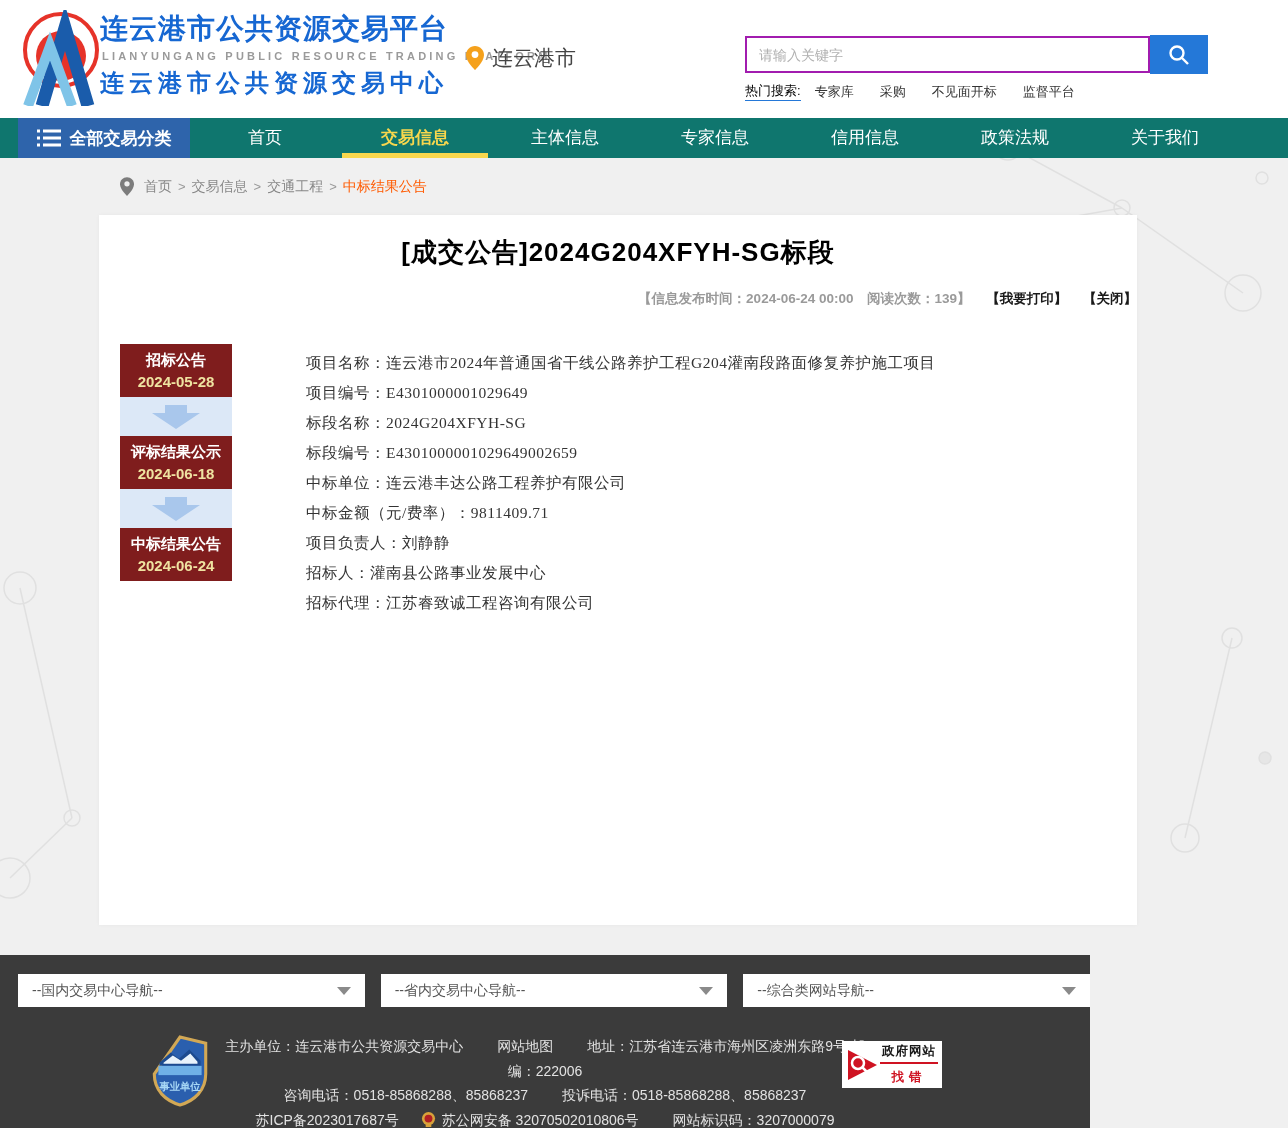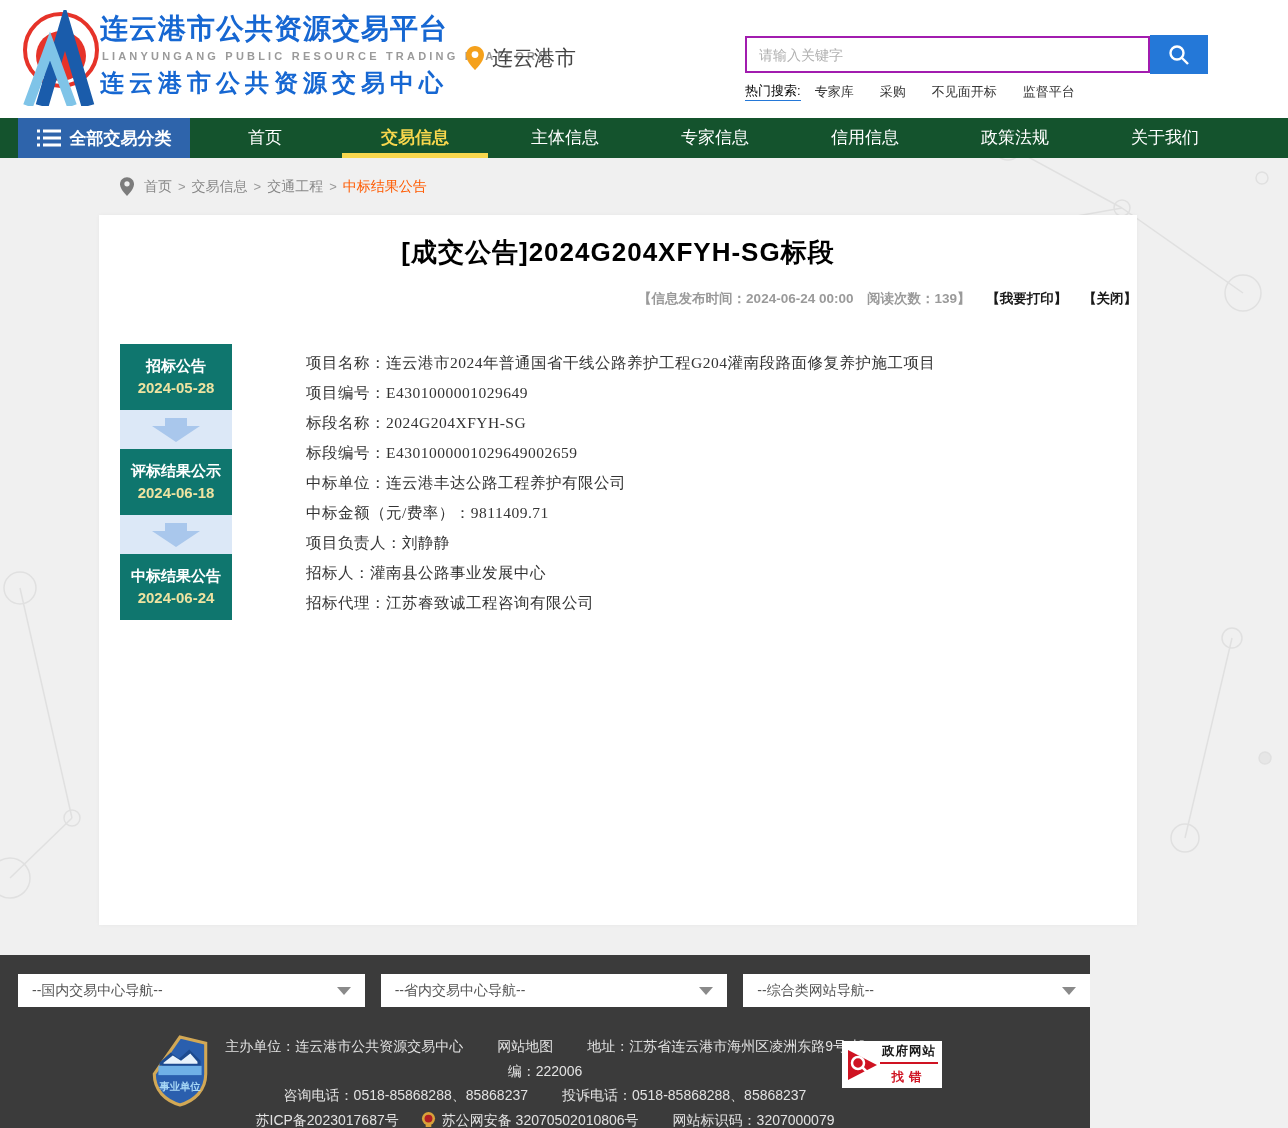--- a/index.html
+++ b/index.html
@@ -18,21 +18,21 @@
   .search-area { position:absolute; right:80px; top:36px; width:463px; }
   .search-row { display:flex; }
   .search-input { width:405px; height:37px; border:2px solid #a21caf; padding:0 12px; font-size:14px; color:#333; outline:none; }
   .search-input::placeholder { color:#b0b0b0; }
   .search-btn { width:58px; height:39px; background:#2478d8; border:none; display:flex; align-items:center; justify-content:center; cursor:pointer; margin-top:-1px;}
   .hot-row { margin-top:8px; font-size:13px; display:flex; align-items:center; }
   .hot-label { color:#000000; border-bottom:1px solid #2478d8; margin-right:14px; }
   .hot-link { color:#333; margin-right:26px; cursor:pointer; }
 
   
-  .navbar { position:relative; height:40px; background:#14532d; display:flex; z-index:2; padding-right:48px;}
+  .navbar { position:relative; height:40px; background:#0f766e; display:flex; z-index:2; padding-right:48px;}
   .nav-all { margin-left:18px; width:172px; height:40px; background:#2e64ab; display:flex; align-items:center; justify-content:center; gap:9px; cursor:pointer;}
   .nav-all-label { color:#fff; font-size:17px; font-weight:bold; }
   .nav-items { flex:1; display:flex; }
   .nav-item { flex:1; text-align:center; line-height:40px; font-size:17px; color:#fff; cursor:pointer; position:relative;}
   .nav-item.active { color:#f8d74d; font-weight:bold; }
   .nav-item.active::after { content:""; position:absolute; left:2px; right:2px; bottom:0; height:5px; background:#f8d74d; }
 
   
   .breadcrumb { position:relative; height:57px; display:flex; align-items:center; padding-left:120px; z-index:1; }
   .crumb { font-size:14px; color:#888; margin:0 6px; cursor:pointer; }
@@ -40,21 +40,21 @@
   .crumb-current { font-size:14px; color:#ff5a00; margin-left:6px; }
   .bc-pin { margin-right:4px; display:flex; }
 
   
   .card { position:relative; margin-left:99px; width:1038px; height:710px; background:#fff; z-index:1; padding-top:10px; box-shadow:0 0 4px rgba(0,0,0,0.04);}
   .art-title { text-align:center; font-size:26px; font-weight:bold; color:#000; margin-top:10px; letter-spacing:1px;}
   .art-meta { text-align:right; margin-top:20px; font-size:13.5px; color:#9a9a9a; font-weight:600;}
   .art-meta .meta-btn { color:#1a1a1a; font-weight:bold; margin-left:12px; cursor:pointer; }
   .content-row { display:flex; margin-top:36px; }
   .timeline { width:112px; margin-left:21px; flex:none; }
-  .tl-box { background:#0f766e; height:66px; display:flex; flex-direction:column; align-items:center; justify-content:center; cursor:pointer;}
+  .tl-box { background:#7f1d1d; height:53px; display:flex; flex-direction:column; align-items:center; justify-content:center; cursor:pointer;}
   .tl-title { color:#fff; font-weight:bold; font-size:15px; line-height:22px;}
   .tl-date { color:#efe3a1; font-size:15px; line-height:22px; font-weight:600;}
   .tl-connector { height:39px; background:#dce8f7; display:flex; flex-direction:column; align-items:center; justify-content:center; }
   .tl-stem { width:22px; height:8px; background:#a9c7ec; }
   .tl-tri { width:0; height:0; border-left:24px solid transparent; border-right:24px solid transparent; border-top:16px solid #a9c7ec; }
   .fields { margin-left:74px; padding-top:4px; font-family:"Liberation Serif", serif; }
   .field-row { font-size:15.5px; color:#333; line-height:30px; letter-spacing:0.5px;}
 
   
   .footer { position:absolute; left:0; top:955px; width:1090px; height:173px; background:#3b3b3b; z-index:2;}

